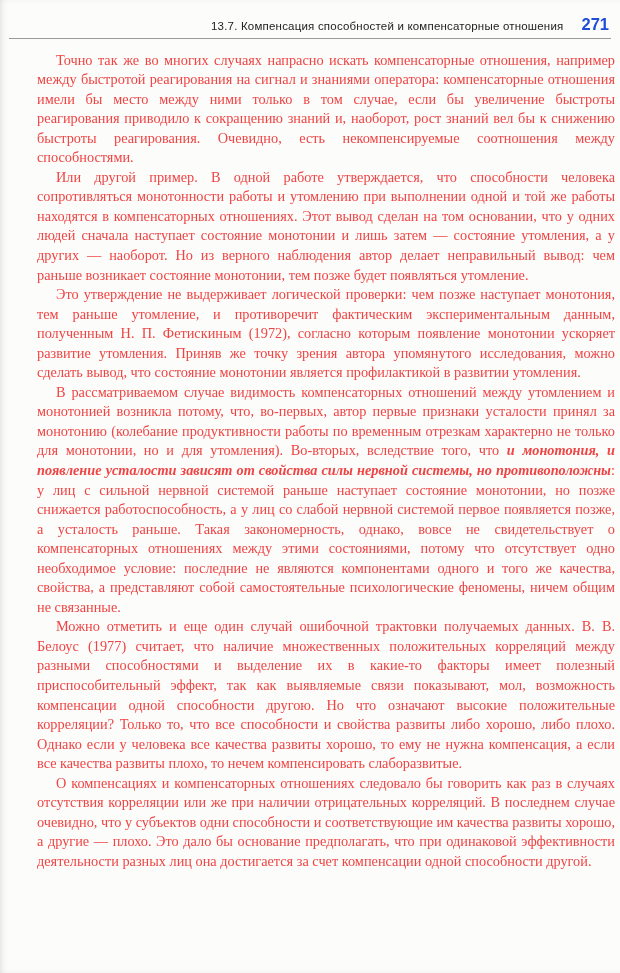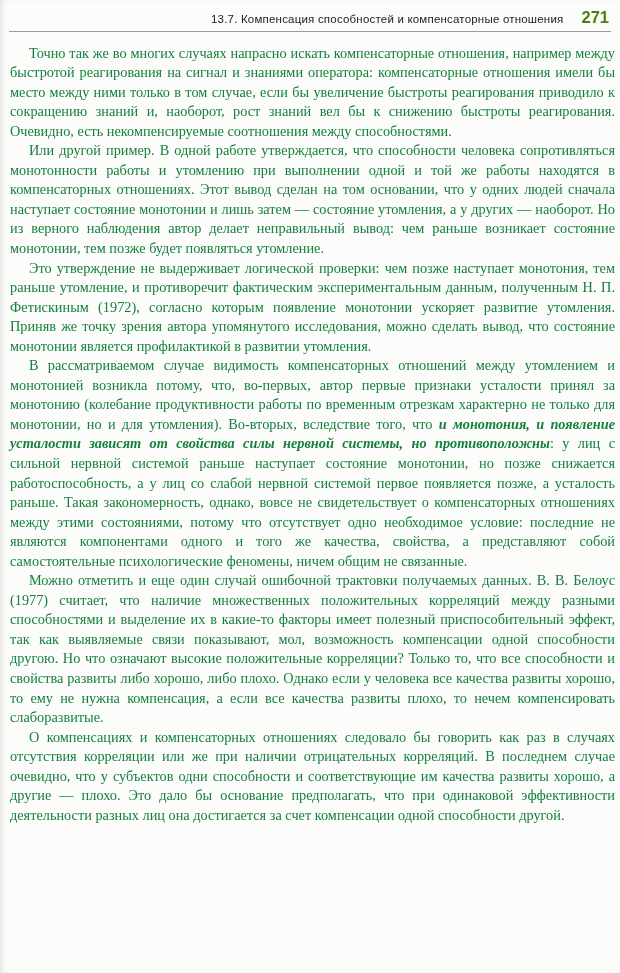--- a/index.html
+++ b/index.html
@@ -17,43 +17,44 @@
     box-shadow: inset 4px 0 10px -6px rgba(0,0,0,0.25);
     overflow: hidden;
     box-sizing: border-box;
   }
   .running-head {
     display: flex;
     justify-content: flex-end;
     align-items: baseline;
     gap: 18px;
     margin: 0 9px;
-    padding: 9px 2px 5px 0;
+    padding: 16px 2px 5px 0;
     border-bottom: 1px solid #9b9b98;
   }
   .head-title {
     font-family: "Liberation Sans", sans-serif;
     font-size: 11.5px;
     letter-spacing: 0.2px;
     color: #222220;
     white-space: nowrap;
   }
   .page-num {
     font-family: "Liberation Sans", sans-serif;
     font-size: 16.5px;
     font-weight: bold;
-    color: #4d7c0f;
+    color: #1d4ed8;
     line-height: 1;
   }
   .content {
     padding: 12px 5px 0 10px;
     font-size: 14.3px;
     line-height: 19.55px;
-    color: #15803d;
+    color: #ef4444;
     text-align: justify;
+    margin-left: 27px;
   }
   .content p {
     margin: 0;
     text-indent: 19px;
   }
   .run-normal { font-style: normal; font-weight: normal; }
   .run-italic { }
   .run-bold-italic { font-style: italic; font-weight: bold; }
 </style>
 </head>

